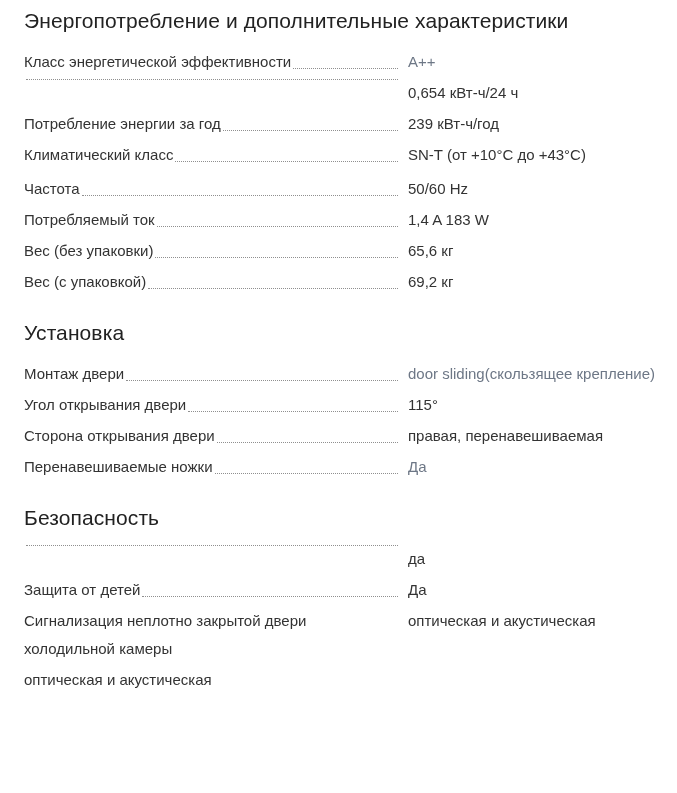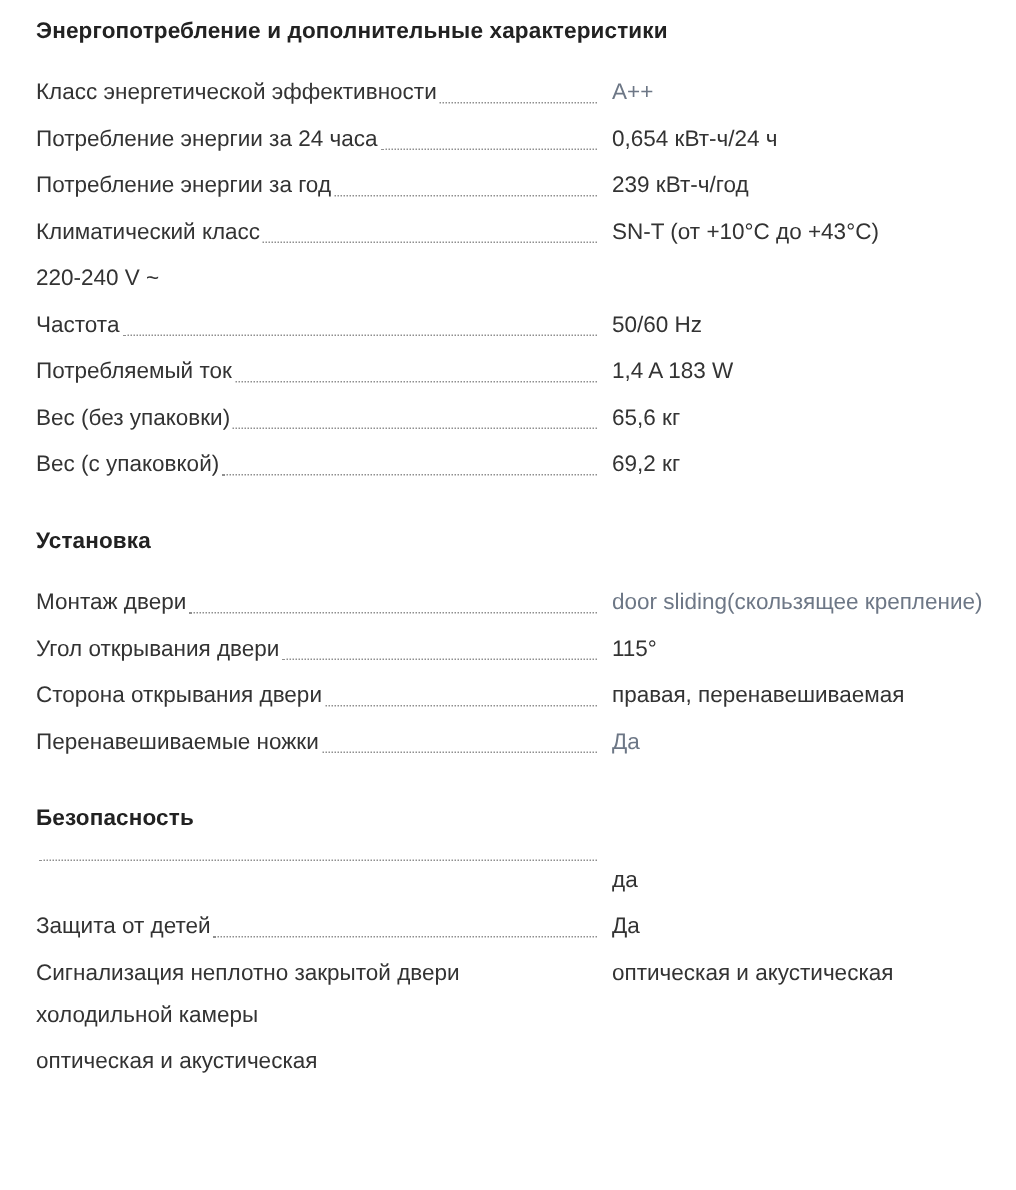--- a/index.html
+++ b/index.html
@@ -5,23 +5,23 @@
   * { box-sizing: border-box; }
   html, body { margin: 0; padding: 0; }
   body {
     width: 677px;
     background: var(--bg, #ffffff);
     font-family: "Liberation Sans", "DejaVu Sans", sans-serif;
     color: var(--text, #333333);
     padding: 8px 0 6px 24px;
   }
   .section-title {
-    font-size: 15px;
+    font-size: 21px;
     line-height: 26px;
-    font-weight: bold;
+    font-weight: normal;
     color: var(--heading, #222222);
     margin: 24px 0 14px 0;
     letter-spacing: 0.1px;
   }
   section:first-of-type .section-title { margin-top: 0; }
   .row {
     display: flex;
     align-items: flex-start;
     margin-bottom: 3px;
     font-size: 15px;
@@ -55,21 +55,20 @@
   <div class="row">
     <div class="left">
       <span class="label">Класс энергетической эффективности</span>
       <span class="leader"></span>
     </div>
     <div class="value muted">A++</div>
   </div>
 
   <div class="row">
     <div class="left">
-      <span class="label">Потребление энергии за 24 часа</span>
       <span class="leader"></span>
     </div>
     <div class="value">0,654 кВт-ч/24 ч</div>
   </div>
 
   <div class="row">
     <div class="left">
       <span class="label">Потребление энергии за год</span>
       <span class="leader"></span>
     </div>
@@ -78,21 +77,20 @@
 
   <div class="row">
     <div class="left">
       <span class="label">Климатический класс</span>
       <span class="leader"></span>
     </div>
     <div class="value">SN-T (от +10°C до +43°C)</div>
   </div>
 
   <div class="row">
-    <div class="value">220-240 V ~</div>
   </div>
 
   <div class="row">
     <div class="left">
       <span class="label">Частота</span>
       <span class="leader"></span>
     </div>
     <div class="value">50/60 Hz</div>
   </div>
 

